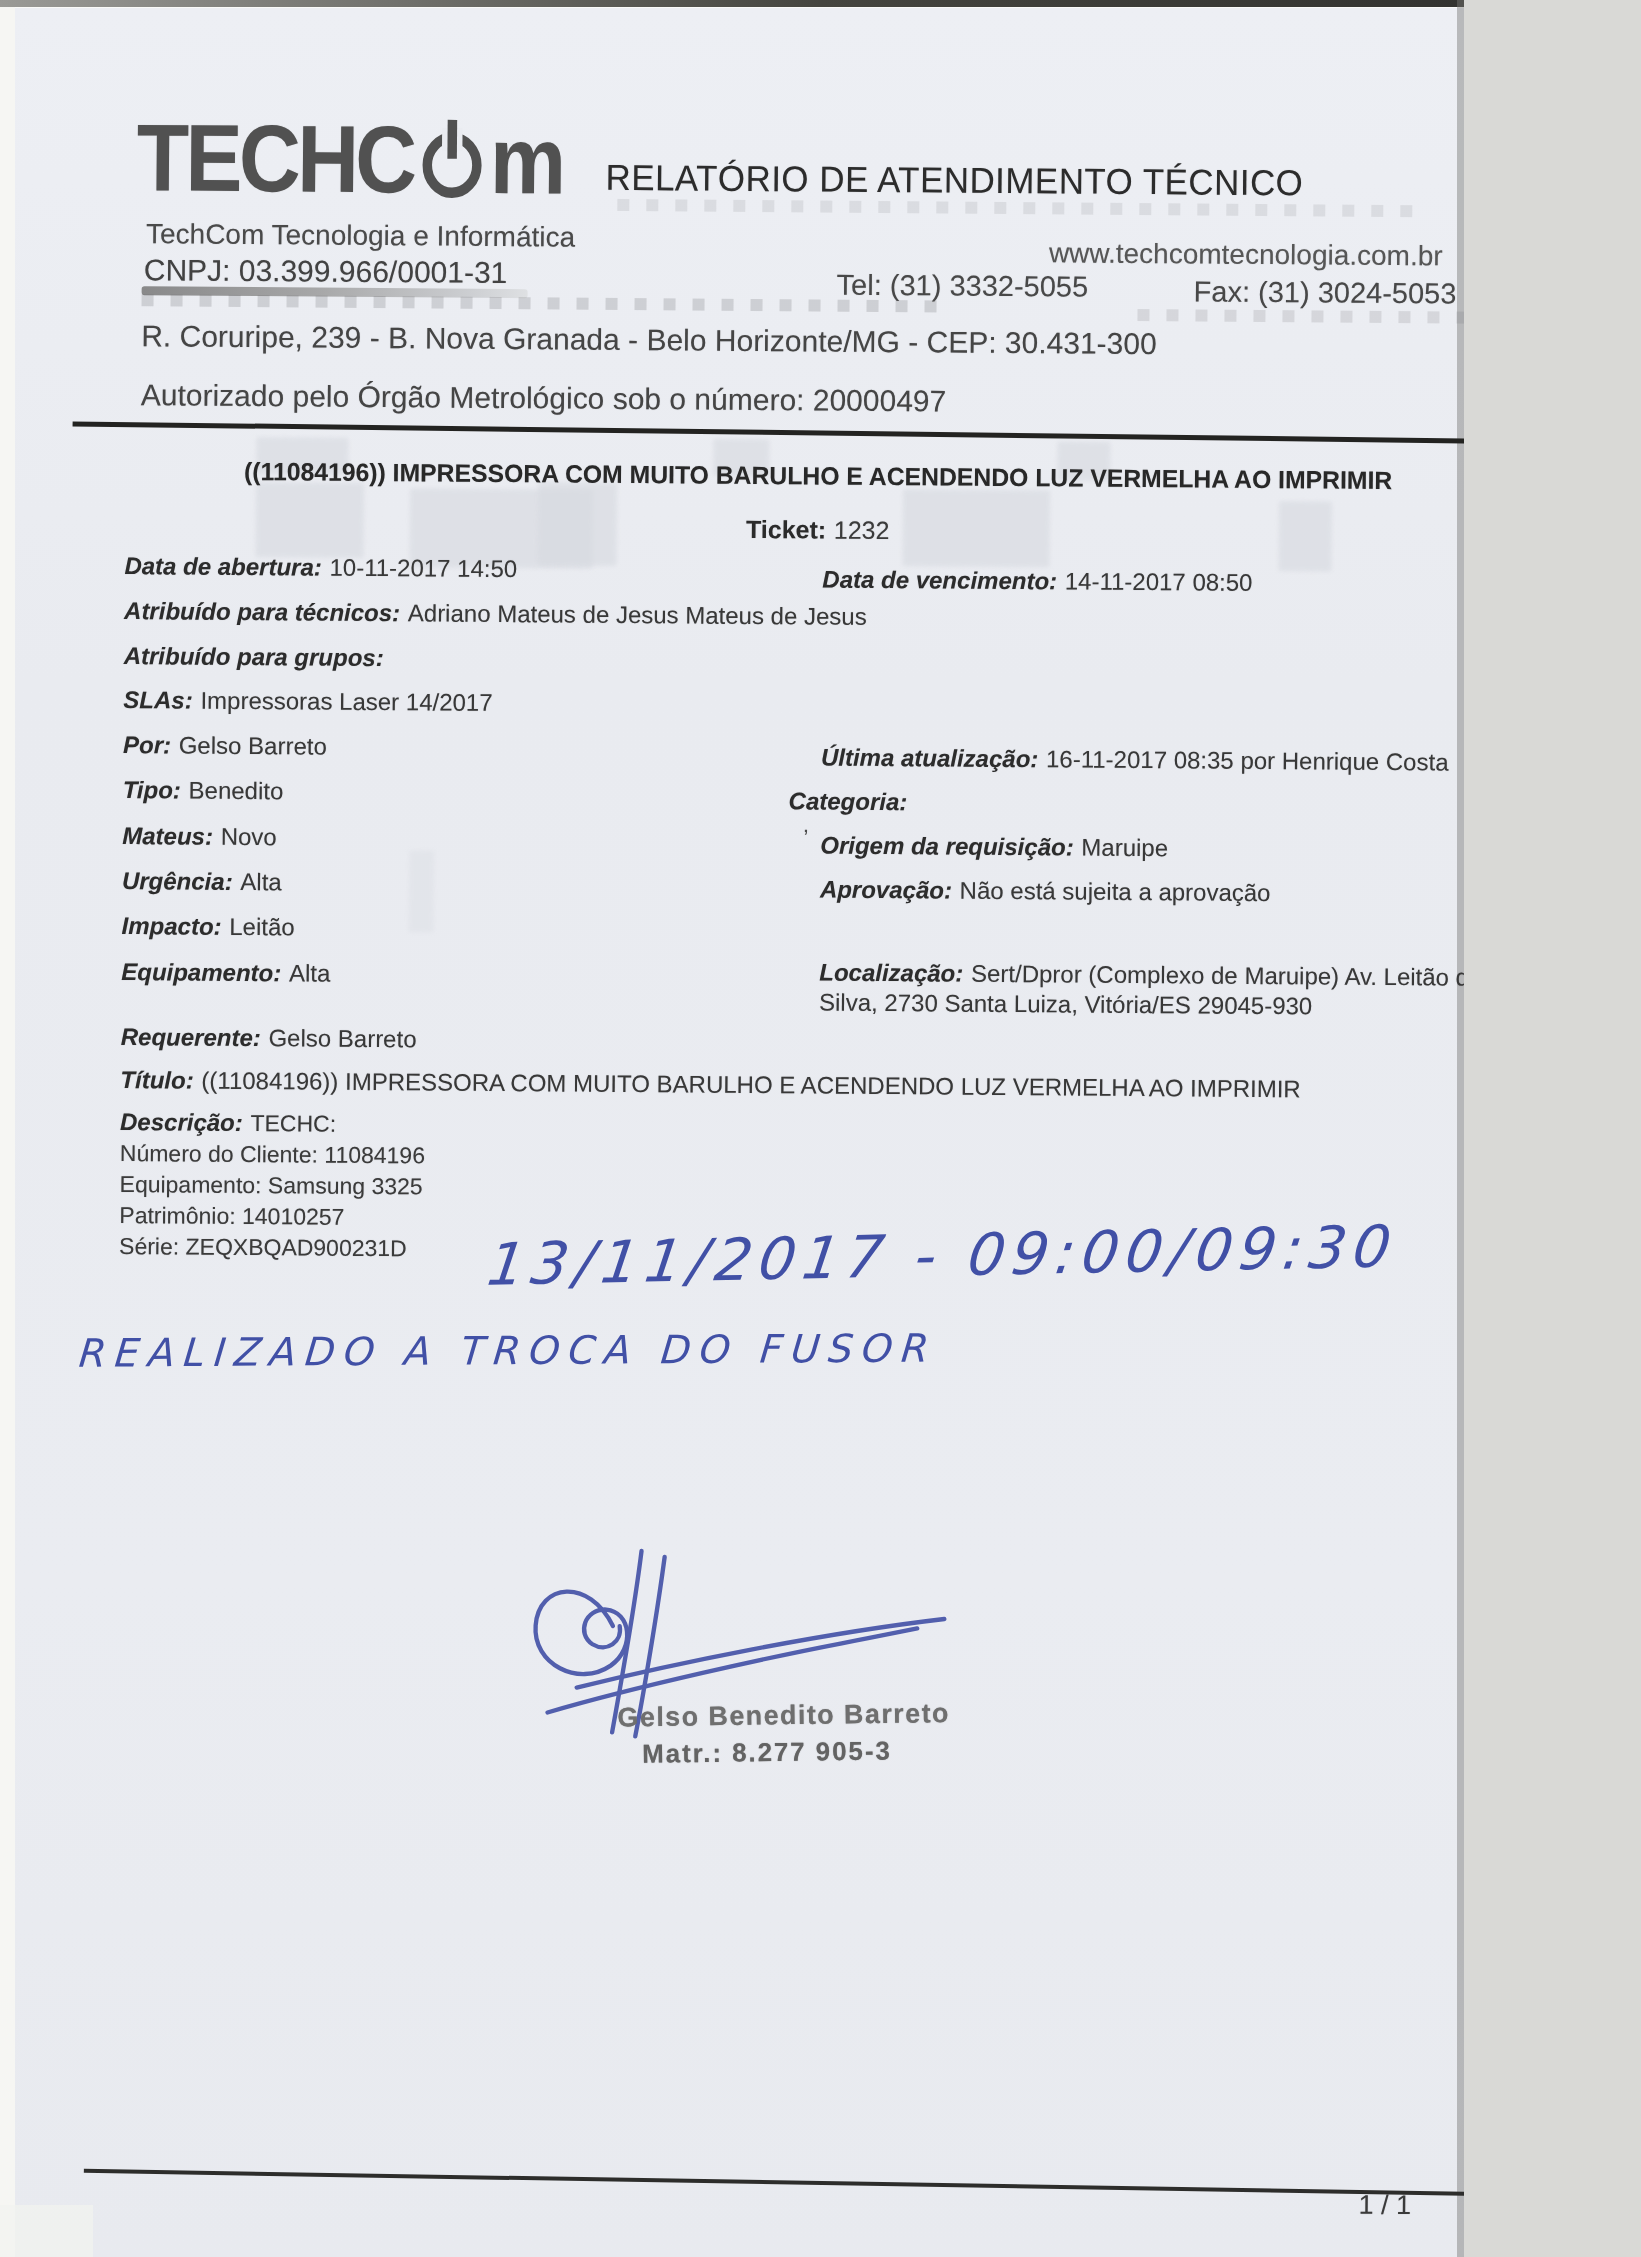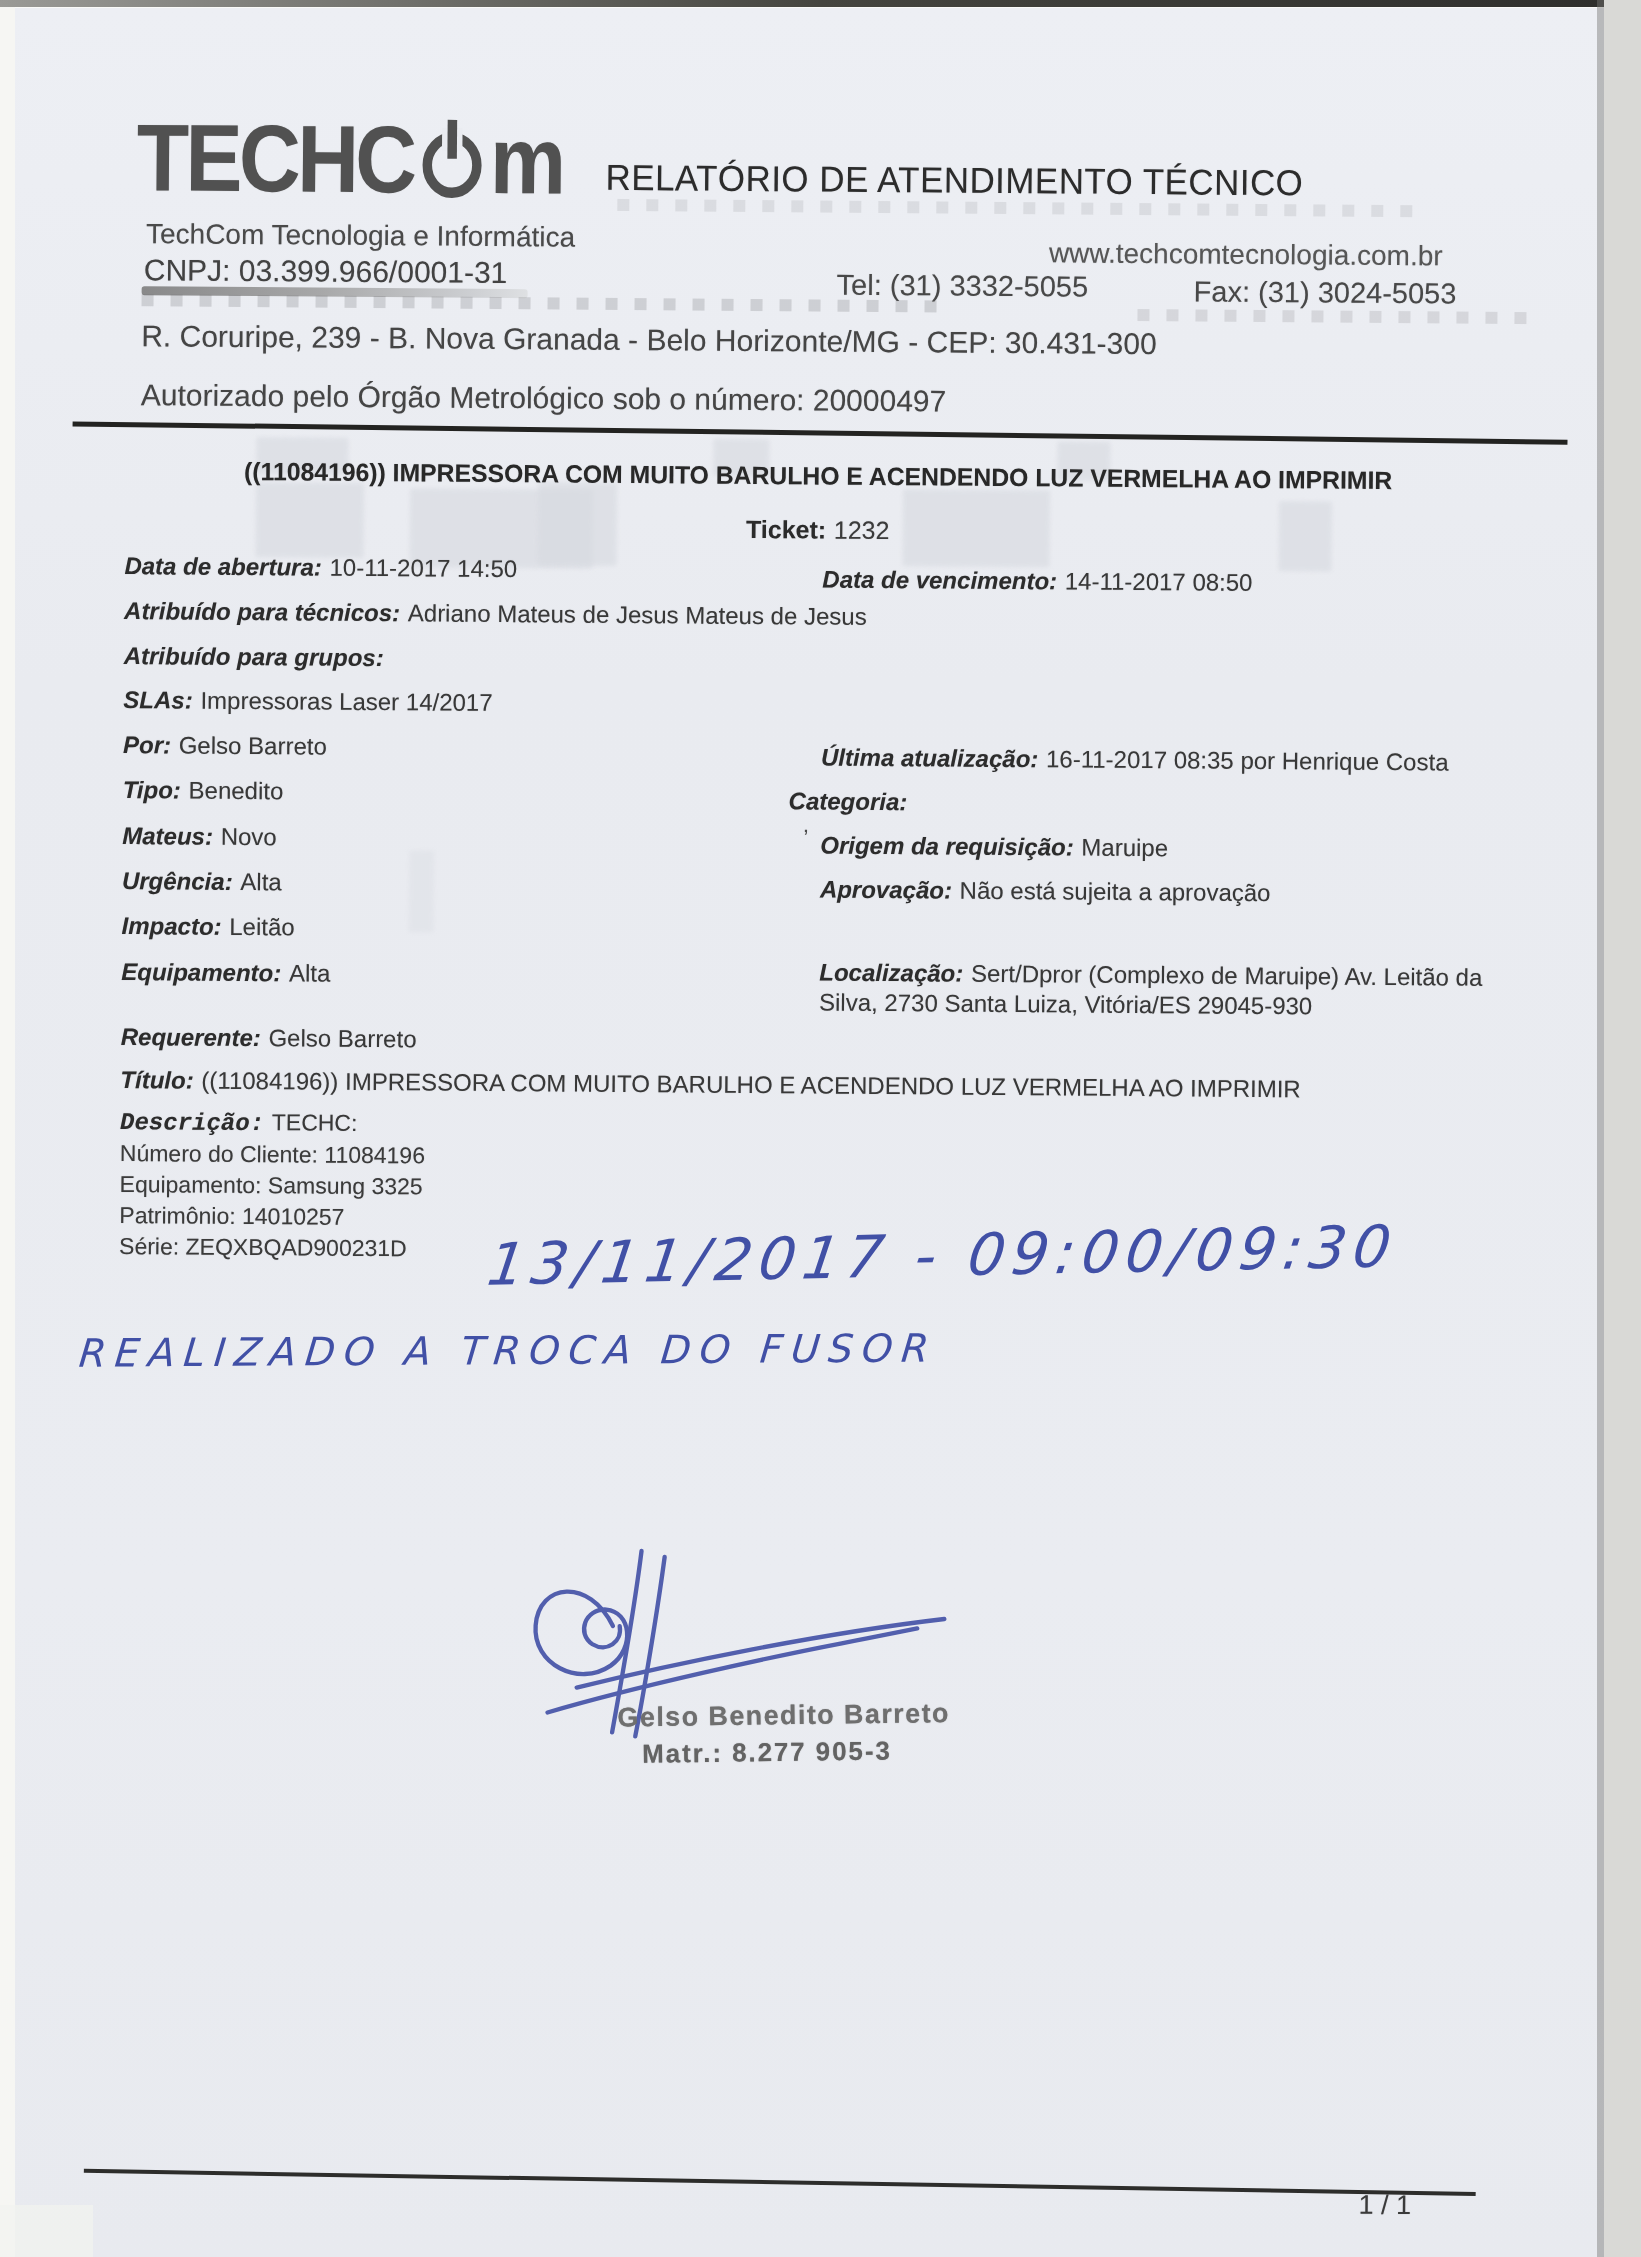--- a/index.html
+++ b/index.html
@@ -1,17 +1,17 @@
 <!DOCTYPE html>
 <html><head>
 <meta charset="utf-8">
 <style>
   html,body{margin:0;padding:0;}
   body{background:#d9d9d6;font-family:"Liberation Sans", sans-serif;}
-  .page{position:relative;width:1604px;height:2257px;background:#fafaf8;overflow:hidden;}
+  .page{position:relative;width:1464px;height:2257px;background:#fafaf8;overflow:hidden;}
   .paper{position:absolute;left:15.4px;top:7.7px;right:0;bottom:0;
          background:linear-gradient(180deg,#edeff4 0%,#e9ebf0 30%,#eaecf1 70%,#e8eaef 100%);}
   .scan-top{position:absolute;left:0;top:0;width:1641px;height:6.8px;
             background:linear-gradient(90deg,#9a9a96,#45453f 50%,#2e2e2c);}
   .scan-left{position:absolute;left:0;top:6.8px;width:15.4px;height:2251px;background:#f6f6f3;}
   .scan-right{position:absolute;right:0;top:0;width:6.8px;height:2257px;background:rgba(120,120,118,.45);}
   .scan-bottom-corner{position:absolute;left:0;top:2205px;width:93px;height:52px;background:#f2f3f0;opacity:.7;}
   .content{position:absolute;left:0;top:0;width:1641px;height:2257px;transform:rotate(0.45deg);transform-origin:116px 116px;}
   .t{position:absolute;white-space:nowrap;color:#3b3b3b;text-shadow:0 0 1px rgba(60,60,60,.30);}
   .lbl{font-weight:bold;font-style:italic;color:#2c2c2c;margin-right:7.7px;}
@@ -160,21 +160,21 @@
 
     <div class="t fs25" style="left:128px;top:1023px;">
       <span class="lbl">Requerente:</span><span class="val">Gelso Barreto</span>
     </div>
     <div class="t" style="left:128px;top:1066px;font-size:24px;">
       <span class="lbl">Título:</span><span class="val">((11084196)) IMPRESSORA COM MUITO BARULHO E ACENDENDO LUZ VERMELHA AO IMPRIMIR</span>
     </div>
 
     <div class="t desc">
       <div>
-        <span class="lbl" style="font-size:24px;font-family:Liberation Mono, monospace;">Descrição:</span><span class="val">TECHC:</span>
+        <span class="lbl" style="font-size:24px;">Descrição:</span><span class="val">TECHC:</span>
       </div>
       <div>Número do Cliente: 11084196</div>
       <div>Equipamento: Samsung 3325</div>
       <div>Patrimônio: 14010257</div>
       <div>Série: ZEQXBQAD900231D</div>
     </div>
 
     <div class="t hand hand-date">13/11/2017 - 09:00/09:30</div>
     <div class="t hand hand-note">REALIZADO A TROCA DO FUSOR</div>
 

